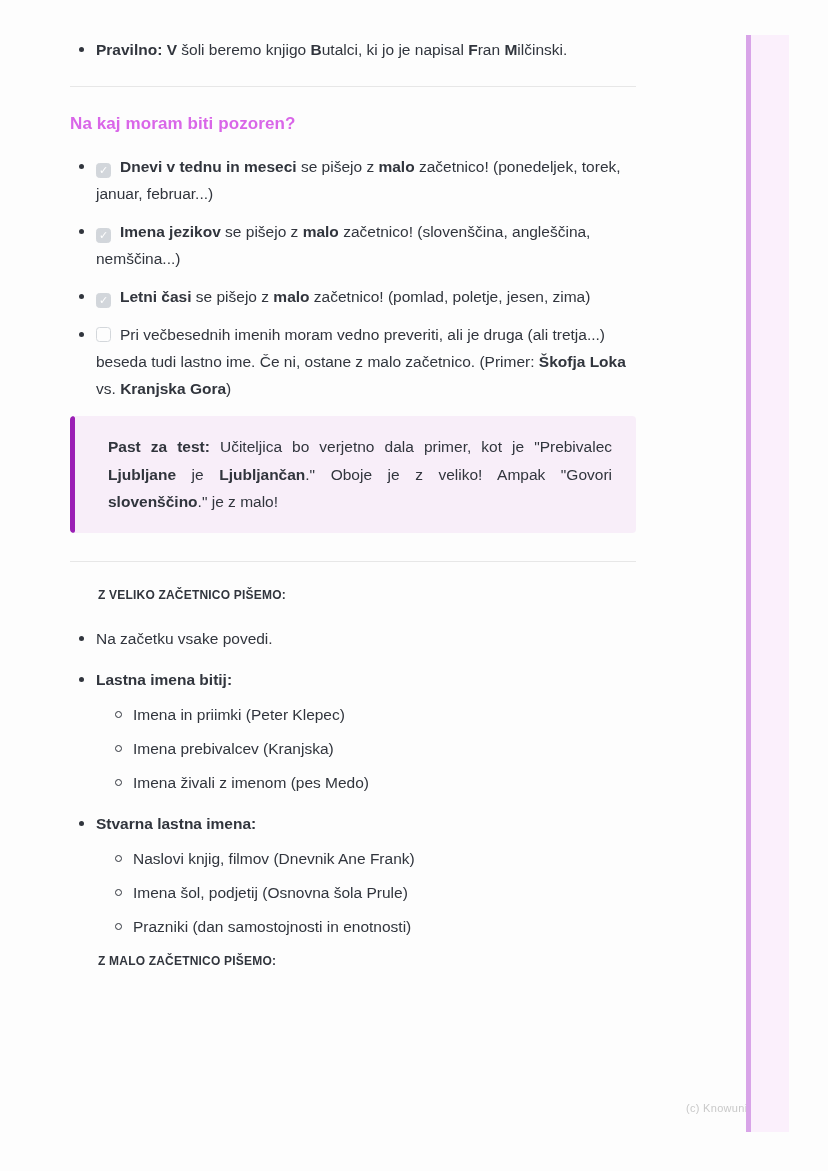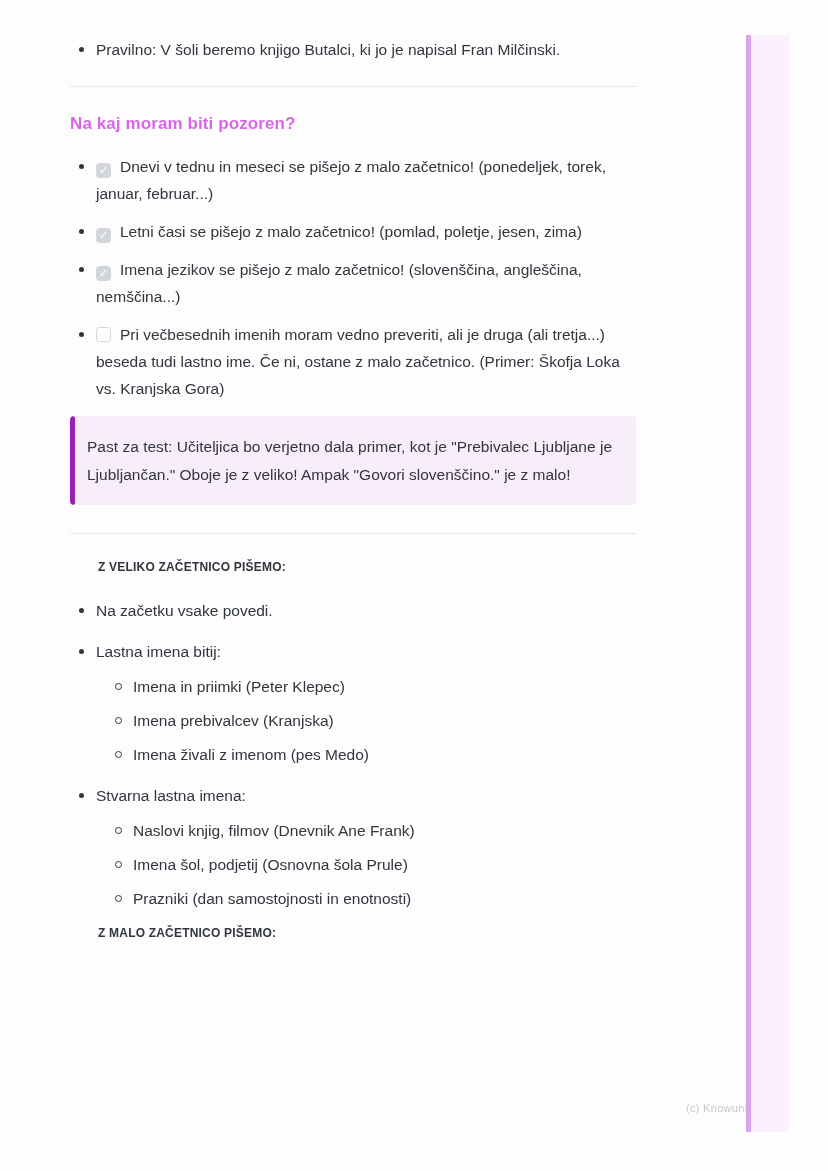--- a/index.html
+++ b/index.html
@@ -25,21 +25,21 @@
     overflow:hidden;
   }
   .content{
     position:absolute;
     left:70px;top:0;
     width:566px;
     padding-top:36px;
   }
   
   .body-text{font-size:15.5px;line-height:27px;}
-  b{font-weight:400;margin-top:24px;}
+  b{font-weight:700;margin-top:24px;}
   
   ul{list-style:none;}
   li.bullet{
     position:relative;
     padding-left:26px;
     font-size:15.5px;
     line-height:27px;
   }
   li.bullet::before{
     content:"";
@@ -121,21 +121,21 @@
     overflow:hidden;
   }
   .callout-bar{
     flex:0 0 5px;
     background:var(--callout-border);
     border-radius:4px;
   }
   .callout-body{
     flex:1;
     background:var(--callout-bg);
-    padding:17px 24px 17px 12px;
+    padding:17px 24px 17px 33px;
     font-size:15.5px;
     line-height:27.5px;
     text-align:justify;
   }
   
   .subheading-1{margin-top:26px;}
   .summary-list{margin-top:23px;}
   .summary-list > li.bullet{margin-bottom:14px;}
   .summary-list ul{margin-top:8px;margin-left:11px;}
   .subheading-2{margin-top:12px;}
@@ -181,24 +181,24 @@
 
   <hr class="divider divider-1">
 
   <h2 class="section-title title-1">Na kaj moram biti pozoren?</h2>
 
   <ul class="checklist">
     <li class="bullet">
       <span class="checkbox checked">✓</span><span><b>Dnevi v tednu in meseci</b><span> se pišejo z </span><b>malo</b><span> začetnico! (ponedeljek, torek, januar, februar...)</span></span>
     </li>
     <li class="bullet">
+      <span class="checkbox checked">✓</span><span><b>Imena jezikov</b><span> se pišejo z </span><b>malo</b><span> začetnico! (slovenščina, angleščina, nemščina...)</span></span>
+    </li>
+    <li class="bullet">
       <span class="checkbox checked">✓</span><span><b>Letni časi</b><span> se pišejo z </span><b>malo</b><span> začetnico! (pomlad, poletje, jesen, zima)</span></span>
-    </li>
-    <li class="bullet">
-      <span class="checkbox checked">✓</span><span><b>Imena jezikov</b><span> se pišejo z </span><b>malo</b><span> začetnico! (slovenščina, angleščina, nemščina...)</span></span>
     </li>
     <li class="bullet">
       <span class="checkbox"></span><span><span>Pri večbesednih imenih moram vedno preveriti, ali je druga (ali tretja...) beseda tudi lastno ime. Če ni, ostane z malo začetnico. (Primer: </span><b>Škofja Loka</b><span> vs. </span><b>Kranjska Gora</b><span>)</span></span>
     </li>
   </ul>
 
   <div class="callout">
     <div class="callout-bar"></div>
     <div class="callout-body"><b>Past za test:</b><span> Učiteljica bo verjetno dala primer, kot je "Prebivalec </span><b>Ljubljane</b><span> je </span><b>Ljubljančan</b><span>." Oboje je z veliko! Ampak "Govori </span><b>slovenščino</b><span>." je z malo!</span></div>
   </div>

